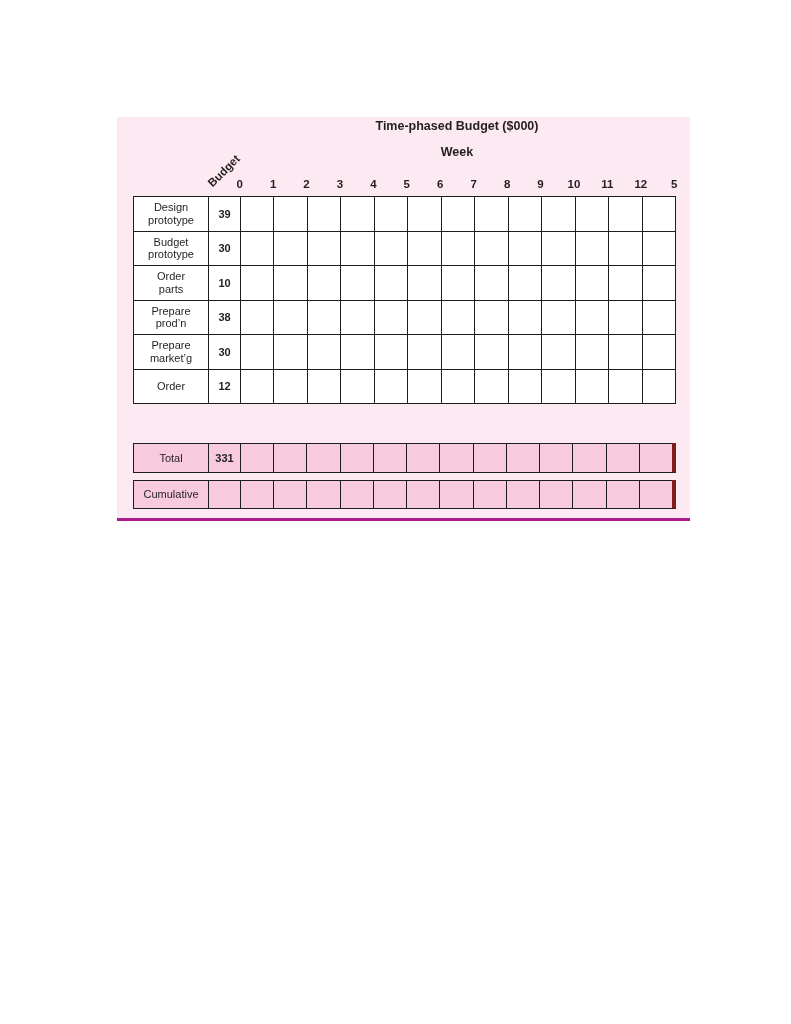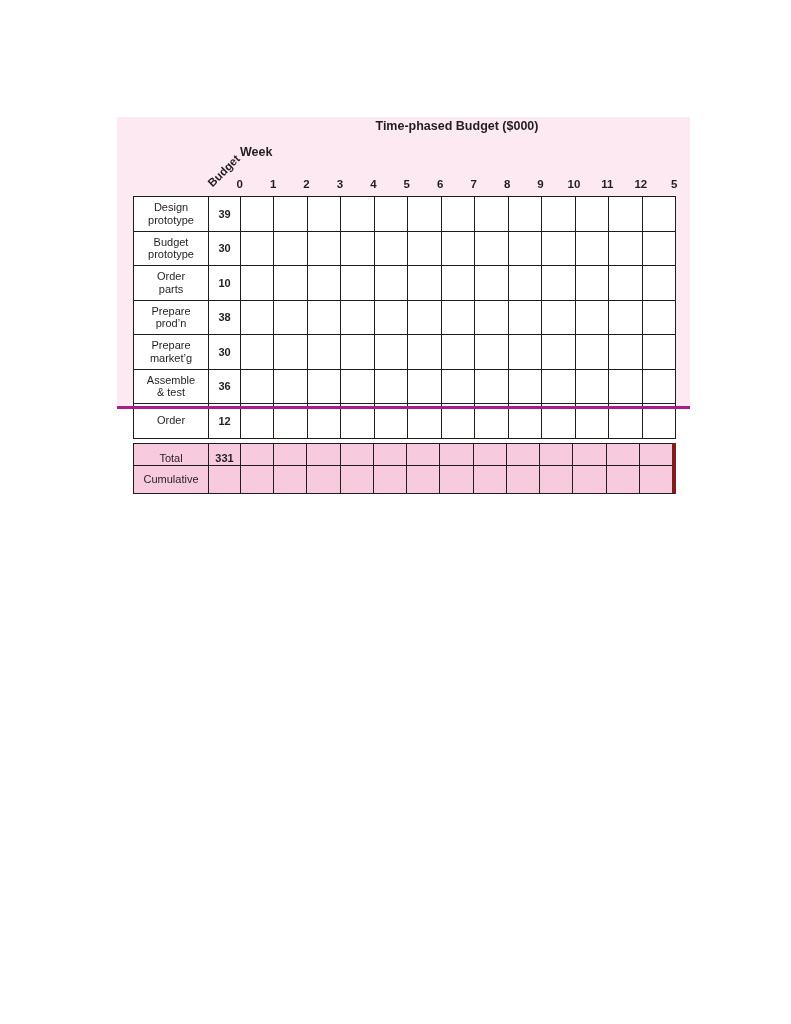--- a/index.html
+++ b/index.html
@@ -7,31 +7,31 @@
   body {
     background:#ffffff;
     font-family:"Liberation Sans", sans-serif;
     position:relative;
     overflow:hidden;
   }
   .page { position:absolute; inset:0; background:#ffffff; }
 
   .panel {
     position:absolute; left:117px; top:117px;
-    width:573px; height:292px;
+    width:573px; height:404px;
     background:#fce9f2;
   }
 
   .fig-title {
     position:absolute; left:123px; top:2px; width:434px;
     text-align:center; font-size:12.5px; font-weight:bold; color:#231f20;
   }
   .week-header {
     position:absolute; left:123px; top:28px; width:434px;
-    text-align:left; font-size:12.5px; font-weight:bold; color:#231f20;
+    text-align:center; font-size:12.5px; font-weight:bold; color:#231f20;
   }
   .budget-axis {
     position:absolute; left:97px; top:60px;
     font-size:11.5px; font-weight:bold; color:#231f20;
     transform:rotate(-45deg); transform-origin:left bottom;
     white-space:nowrap;
   }
   .week-numbers {
     position:absolute; left:106px; top:61px; width:468px;
     display:flex; justify-content:space-between;
@@ -65,21 +65,21 @@
     border-left:1px solid #1f1c1d; border-top:1px solid #1f1c1d;
     background:#ffffff;
   }
 
   .total-row, .cumulative-row {
     position:absolute; left:16px; width:543px;
     display:grid; grid-template-columns:75px 32px 1fr;
     border-right:4px solid #7f1d1d; border-bottom:1px solid #1f1c1d;
   }
   .total-row { top:326px; height:30px; }
-  .cumulative-row { top:348px; height:29px; }
+  .cumulative-row { top:363px; height:29px; }
   .highlight .cell, .highlight .wcell { background:#f8cadd; }
 
   .bottom-rule {
     position:absolute; left:0; bottom:0;
     width:573px; height:3.5px; background:#aa1b8c;
   }
 </style>
 </head>
 <body>
 
@@ -201,40 +201,20 @@
             <div class="wcell"></div>
             <div class="wcell"></div>
             <div class="wcell"></div>
             <div class="wcell"></div>
             <div class="wcell"></div>
             <div class="wcell"></div>
             <div class="wcell"></div>
           </div>
       </div>
       <div class="grid-row">
-        <div class="cell label-cell">Assemble
-&amp; test</div>
-        <div class="cell budget-cell">36</div>
-        <div class="week-cells">
-            <div class="wcell"></div>
-            <div class="wcell"></div>
-            <div class="wcell"></div>
-            <div class="wcell"></div>
-            <div class="wcell"></div>
-            <div class="wcell"></div>
-            <div class="wcell"></div>
-            <div class="wcell"></div>
-            <div class="wcell"></div>
-            <div class="wcell"></div>
-            <div class="wcell"></div>
-            <div class="wcell"></div>
-            <div class="wcell"></div>
-          </div>
-      </div>
-      <div class="grid-row">
         <div class="cell label-cell">Order</div>
         <div class="cell budget-cell">12</div>
         <div class="week-cells">
             <div class="wcell"></div>
             <div class="wcell"></div>
             <div class="wcell"></div>
             <div class="wcell"></div>
             <div class="wcell"></div>
             <div class="wcell"></div>
             <div class="wcell"></div>

